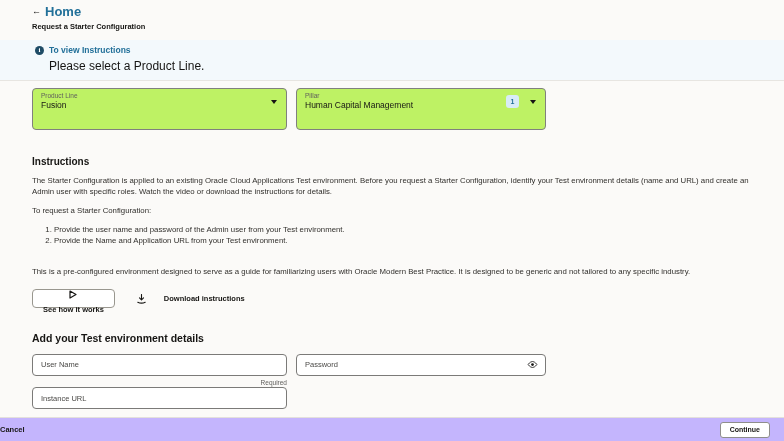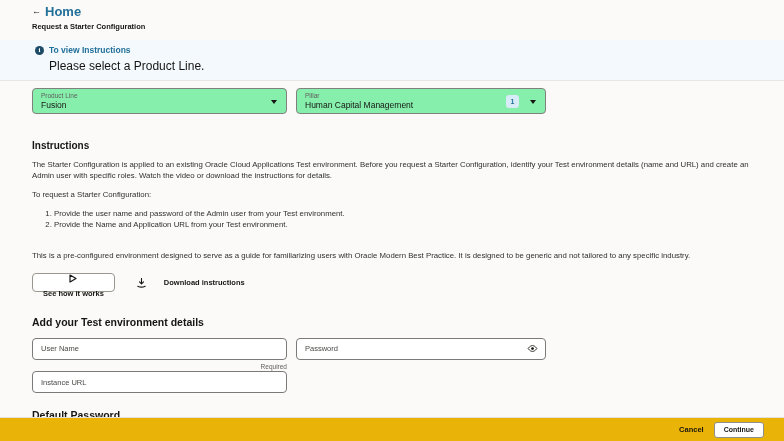--- a/index.html
+++ b/index.html
@@ -36,22 +36,22 @@
     width:9px; height:9px; border-radius:50%; background:#1e4c66; color:#fff;
     font-size:7px; line-height:9px; text-align:center; font-weight:700;
     font-family:"Liberation Serif", serif; flex:0 0 auto;
   }
   .banner-title { color:#227099; font-size:8.5px; font-weight:700; }
   .banner-sub { font-size:12px; color:#161513; margin:4px 7px 0 14px; }
 
   
   .select-row { display:flex; gap:9px; margin-top:7px; }
   .select-box {
-    background:#86efac; border:1px solid #80807e; border-radius:4px;
-    height:26px; padding:3px 8px; position:relative; cursor:pointer;
+    background:#bef264; border:1px solid #80807e; border-radius:4px;
+    height:42px; padding:3px 8px; position:relative; cursor:pointer;
   }
   .select-box.w1 { width:255px; }
   .select-box.w2 { width:250px; }
   .select-label { font-size:6.5px; color:#5f5e5c; }
   .select-value { font-size:8.5px; color:#161513; margin-top:1px; }
   .caret {
     position:absolute; right:9px; top:11px; width:0; height:0;
     border-left:3.5px solid transparent; border-right:3.5px solid transparent;
     border-top:4.5px solid #161513;
   }
@@ -92,23 +92,23 @@
   .required { font-size:6.5px; color:#5f5e5c; text-align:right; margin-top:3px; }
   .eye-wrap { position:absolute; right:8px; top:6px; width:11px; height:11px; cursor:pointer; }
   .eye-wrap svg { width:11px; height:11px; display:block; }
 
   
   .defpass { margin-top:16px; }
 
   
   .footer {
     position:absolute; left:0; bottom:0; width:784px; height:24px;
-    background:#eab308; border-top:1px solid #e3e0dc;
-    display:flex; align-items:center; justify-content:flex-end; gap:10px;
-    padding-right:20px;
+    background:#c4b5fd; border-top:1px solid #e3e0dc;
+    display:flex; align-items:center; justify-content:space-between; gap:10px;
+    padding-right:14px;
   }
   .btn-cancel { background:none; border:none; font-size:7.5px; font-weight:700; color:#161513; cursor:pointer; font-family:"Liberation Sans", sans-serif; }
   .btn-continue {
     background:#fff; border:1px solid #8f8e8c; border-radius:3px; height:16px;
     padding:0 9px; font-size:7px; font-weight:700; color:#161513; cursor:pointer;
     font-family:"Liberation Sans", sans-serif;
   }
   .play-icon svg, .dl-icon svg { display:block; }
 </style>
 </head>

